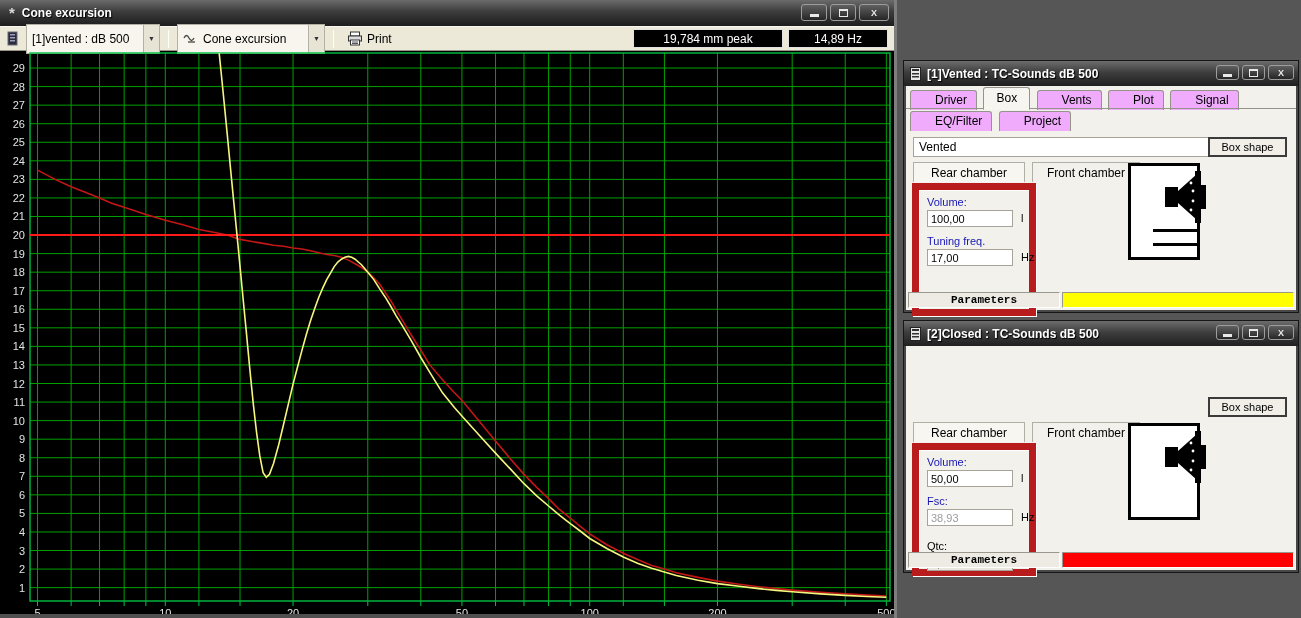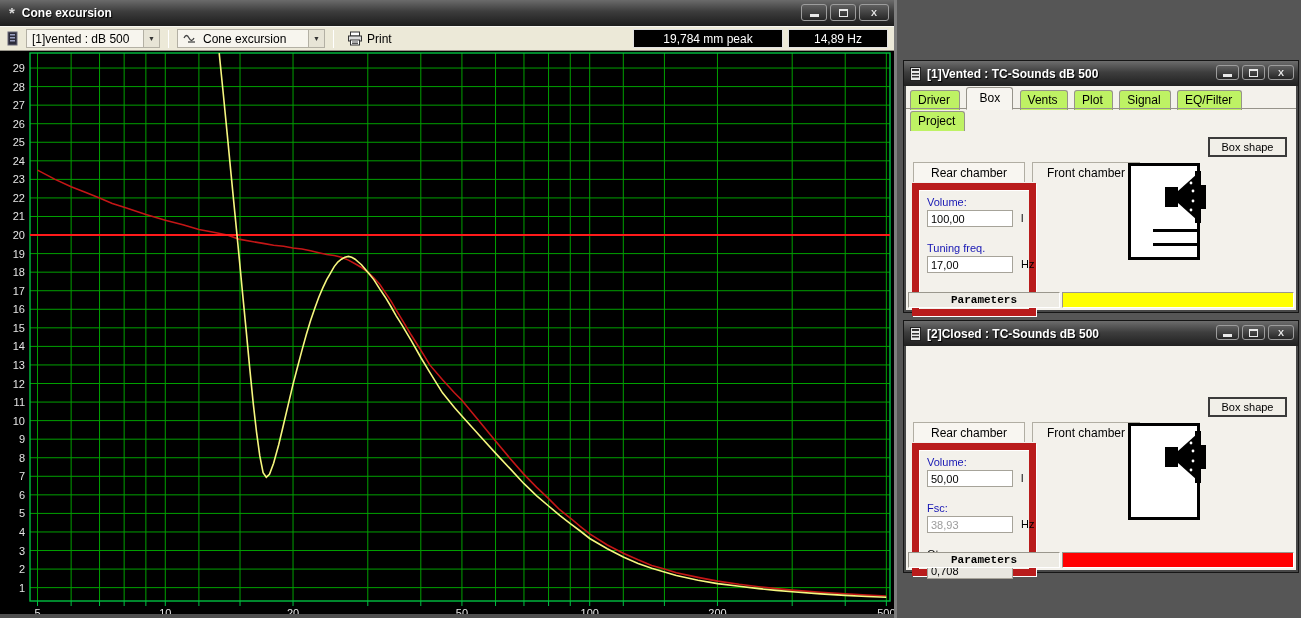--- a/index.html
+++ b/index.html
@@ -18,21 +18,21 @@
   .wbtn { width:26px; height:17px; border:1px solid #9d9d9d; border-radius:3px;
     background:linear-gradient(180deg,#606060,#262626); color:#e9e9e9;
     display:flex; align-items:center; justify-content:center; font-size:9px; font-weight:bold; }
   .wbtn.close { width:30px; }
   .glyph-min { width:9px; height:3px; background:#e9e9e9; margin-top:6px; }
   .glyph-max { width:9px; height:8px; border:1px solid #e9e9e9; border-top-width:2px; }
 
   .toolbar { position:absolute; left:0; top:26px; right:0; height:25px; background:#ece9d8;
     border-top:1px solid #f8f7f1; border-bottom:1px solid #98948a;
     display:flex; align-items:center; padding:0 6px; gap:5px; }
-  .combo { display:flex; height:19px;justify-content:center; }
+  .combo { display:flex; height:30px;justify-content:center; }
   .combo .cfield { background:#f7f5ee; border:1px solid #b3b0a4; font-size:12px; color:#000;
     display:flex; align-items:center; padding:0 5px; gap:4px; }
   .combo .cbtn { width:16px; border:1px solid #b3b0a4; border-left:none; background:#e7e4d6;
     font-size:7px; color:#333; display:flex; align-items:center; justify-content:center; }
   .tsep { width:1px; height:18px; background:#b3b0a4; border-right:1px solid #fff; margin:0 3px; }
   .printbtn { display:flex; align-items:center; gap:4px; font-size:12px; color:#000;
     padding:2px 5px; height:21px; }
   .spacer { flex:1; }
   .readout { height:19px; background:#000; border:1px solid #e2e2e2; color:#fff;
     font-size:12px; display:flex; align-items:center; justify-content:center; }
@@ -50,41 +50,41 @@
     display:flex; align-items:center; }
   .cw-title .wicon { margin:0 6px 0 6px; display:flex; }
   .cw-title .wtext { color:#fff; font-weight:bold; font-size:12px; text-shadow:1px 1px 1px #000; }
   .cw-title .winbtns { top:4px; right:4px; }
   .cw-title .wbtn { width:23px; height:15px; }
   .cw-title .wbtn.close { width:26px; }
   .cw-body { position:absolute; left:2px; right:2px; top:25px; bottom:2px; background:#f3f1eb; }
 
   .tabrow { position:relative; height:23px; padding:3px 0 0 4px; }
   .tabrow::after { content:""; position:absolute; left:0; right:0; bottom:0; height:1px; background:#96938a; }
-  .tab { display:inline-block; position:relative; font-size:12px; color:#000; background:#bef264;
+  .tab { display:inline-block; position:relative; font-size:12px; color:#000; background:#f0abfc;
     border:1px solid #96938a; border-bottom:none; border-radius:3px 3px 0 0;
-    padding:2px 9px 3px 7px; margin-right:2px; }
+    padding:2px 9px 3px 24px; margin-right:2px; }
   .tab.active { background:#f7f5f0; z-index:2; padding:3px 12px 4px 12px; top:-2px; border-bottom:1px solid #f7f5f0; margin-bottom:-1px; }
 
   .boxtype-field { position:absolute; left:7px; top:51px; width:302px; height:20px;
     background:#fff; border:1px solid #a6a399; font-size:12px; padding:2px 5px; color:#000; }
   .boxshape-btn { position:absolute; right:9px; top:51px; width:79px; height:20px;
     background:#f1efe8; border:2px solid #3b3b3b; font-size:11px; color:#000;
     display:flex; align-items:center; justify-content:center; }
   .chambers { position:absolute; left:7px; top:76px; display:flex; gap:7px; }
   .chamber-tab { height:20px; font-size:12px; color:#000; background:#f3f1eb;
     border:1px solid #b1aea3; border-bottom:none; display:flex; align-items:center; justify-content:center; }
   .chamber-tab.rear { width:112px; background:#f8f6f1; }
   .chamber-tab.front { width:108px;text-align:center; }
 
   .paramgroup { position:absolute; left:6px; top:97px; width:124px; height:133px;
     border:7px solid #b91c1c; box-shadow:1px 1px 0 #fff inset, 1px 1px 0 #fff; padding:6px 8px 0 8px; }
   .flabel { font-size:11px; color:#1616b4; margin-bottom:2px; }
   .flabel.plain { color:#000;margin-top:14px; }
-  .frow { display:flex; align-items:center; gap:8px; margin-bottom:15px; }
+  .frow { display:flex; align-items:center; gap:8px; margin-bottom:8px; }
   .fin { width:86px; height:17px; border:1px solid #a6a399; background:#fff;
     font-size:11px; font-family:"Liberation Sans",sans-serif; padding:1px 3px; color:#000; }
   .fin.dim { color:#9c9c9c; }
   .fin.ro { background:#e9e7e0; }
   .funit { font-size:11px; color:#000; padding-bottom:2px; }
   .advanced { position:absolute; left:38px; top:211px; font-size:11px; color:#000; }
 
   .boxdraw { position:absolute; left:222px; top:77px; width:72px; height:97px;
     background:#fff; border:3px solid #000; }
   .vent { position:absolute; right:0; width:44px; height:3px; background:#000; }
@@ -297,20 +297,21 @@
   <div class="cw-body">
     <div class="tabrow">
       <span class="tab">Driver</span>
       <span class="tab active">Box</span>
       <span class="tab">Vents</span>
       <span class="tab">Plot</span>
       <span class="tab">Signal</span>
       <span class="tab">EQ/Filter</span>
       <span class="tab">Project</span>
     </div>
+    <div class="boxtype-field">Vented</div>
     <div class="boxshape-btn">Box shape</div>
     <div class="chambers">
       <div class="chamber-tab rear">Rear chamber</div>
       <div class="chamber-tab front">Front chamber</div>
     </div>
     <div class="paramgroup">
       <div class="flabel">Volume:</div>
       <div class="frow">
         <input class="fin" value="100,00" style="">
         <span class="funit">l</span>

